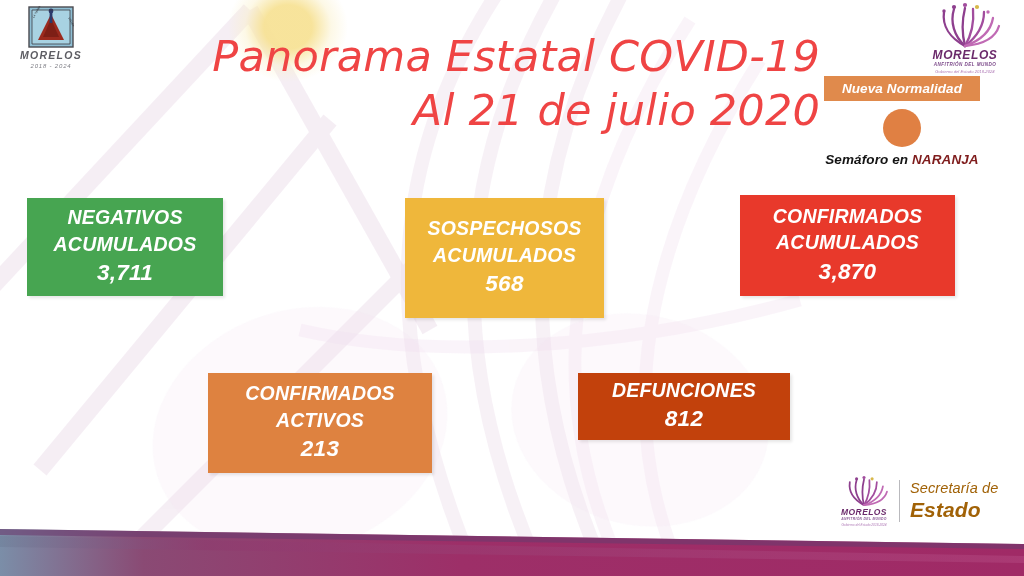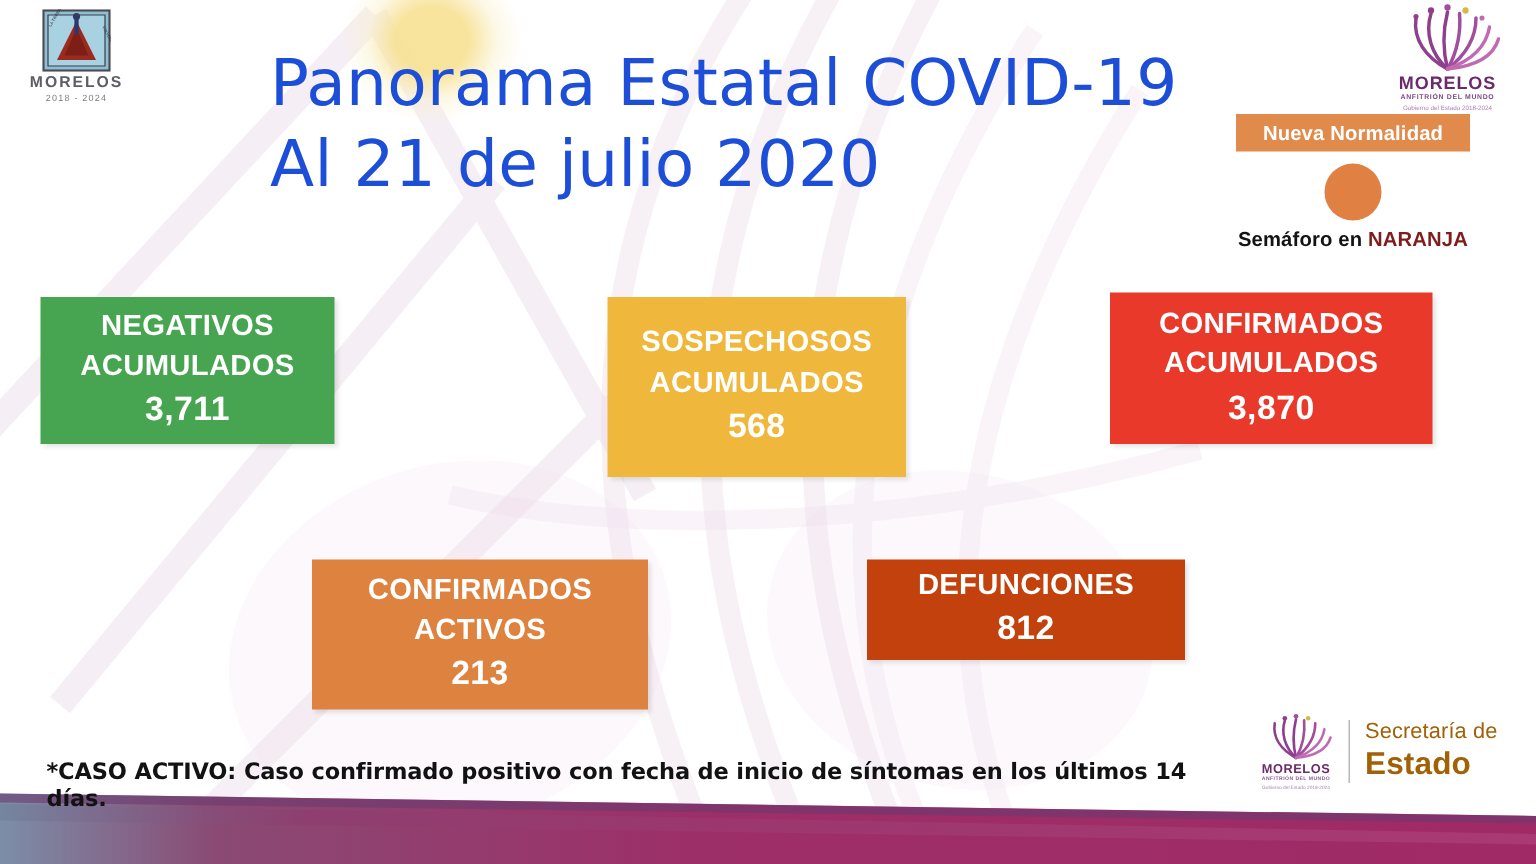--- a/index.html
+++ b/index.html
@@ -4,20 +4,21 @@
 <style>
   * { margin:0; padding:0; box-sizing:border-box; }
   html,body{ background:#555; }
   body{ font-family:"Liberation Sans", sans-serif; }
 
   #slide{
     position:relative;
     width:1024px; height:576px;
     background:#ffffff;
     overflow:hidden;
+    font-style:italic;
   }
   .wm-svg{ position:absolute; left:0; top:0; width:1024px; height:576px; }
   .glow{
     position:absolute; left:228px; top:-28px; width:120px; height:110px;
     border-radius:50%;
     background:radial-gradient(closest-side, rgba(247,226,150,.95) 40%, rgba(250,240,200,.45) 72%, rgba(255,255,255,0) 100%);
   }
 
   
   .banner{ position:absolute; left:0; bottom:0; width:1024px; height:60px; }
@@ -34,21 +35,21 @@
   .tr-name{
     font-size:12px; font-weight:800; letter-spacing:.6px; color:#6b2a6b;
     line-height:1; margin-top:1px;
   }
   .tr-sub{ font-size:4.6px; font-weight:700; letter-spacing:.45px; color:#7c4a8a; margin-top:1.5px; line-height:1; }
   .tr-sub2{ font-size:4.2px; color:#b07bb7; margin-top:1.5px; line-height:1.25; }
 
   
   .title{
     position:absolute; left:180px; top:30px; width:640px;
-    text-align:left; color:#1d4ed8;
+    text-align:right; color:#ef4444;
     font-size:43px; line-height:1.25; font-weight:400;
     letter-spacing:.2px;
     font-family:"DejaVu Sans", sans-serif;
   }
   .title .l2{ display:block; }
 
   
   .semaforo{ position:absolute; left:790px; top:76px; width:224px; text-align:center; }
   .nn-badge{
     display:block; margin:0 auto;
@@ -225,21 +226,20 @@
     <span class="ln">CONFIRMADOS</span>
     <span class="ln">ACTIVOS</span>
     <span class="val">213</span>
   </div>
 
   <div class="card" id="card-defunciones" style="background: #c2410c;">
     <span class="ln">DEFUNCIONES</span>
     <span class="val">812</span>
   </div>
 
-  <div class="footnote">*CASO ACTIVO: Caso confirmado positivo con fecha de inicio de síntomas en los últimos 14 días.</div>
 
   <div class="salud">
     <div class="salud-mark">
       <svg width="50" height="32" viewBox="0 0 74 46" style="display:block;margin:0 auto;">
         <g fill="none" stroke="#8e3f8e" stroke-width="2.6" stroke-linecap="round">
           <path d="M37 44 C 22 36 14 24 16 10"></path>
           <path d="M37 44 C 26 34 22 20 26 7"></path>
           <path d="M37 44 C 34 32 34 18 37 6"></path>
         </g>
         <g fill="none" stroke="#a24d9e" stroke-width="2.6" stroke-linecap="round">

